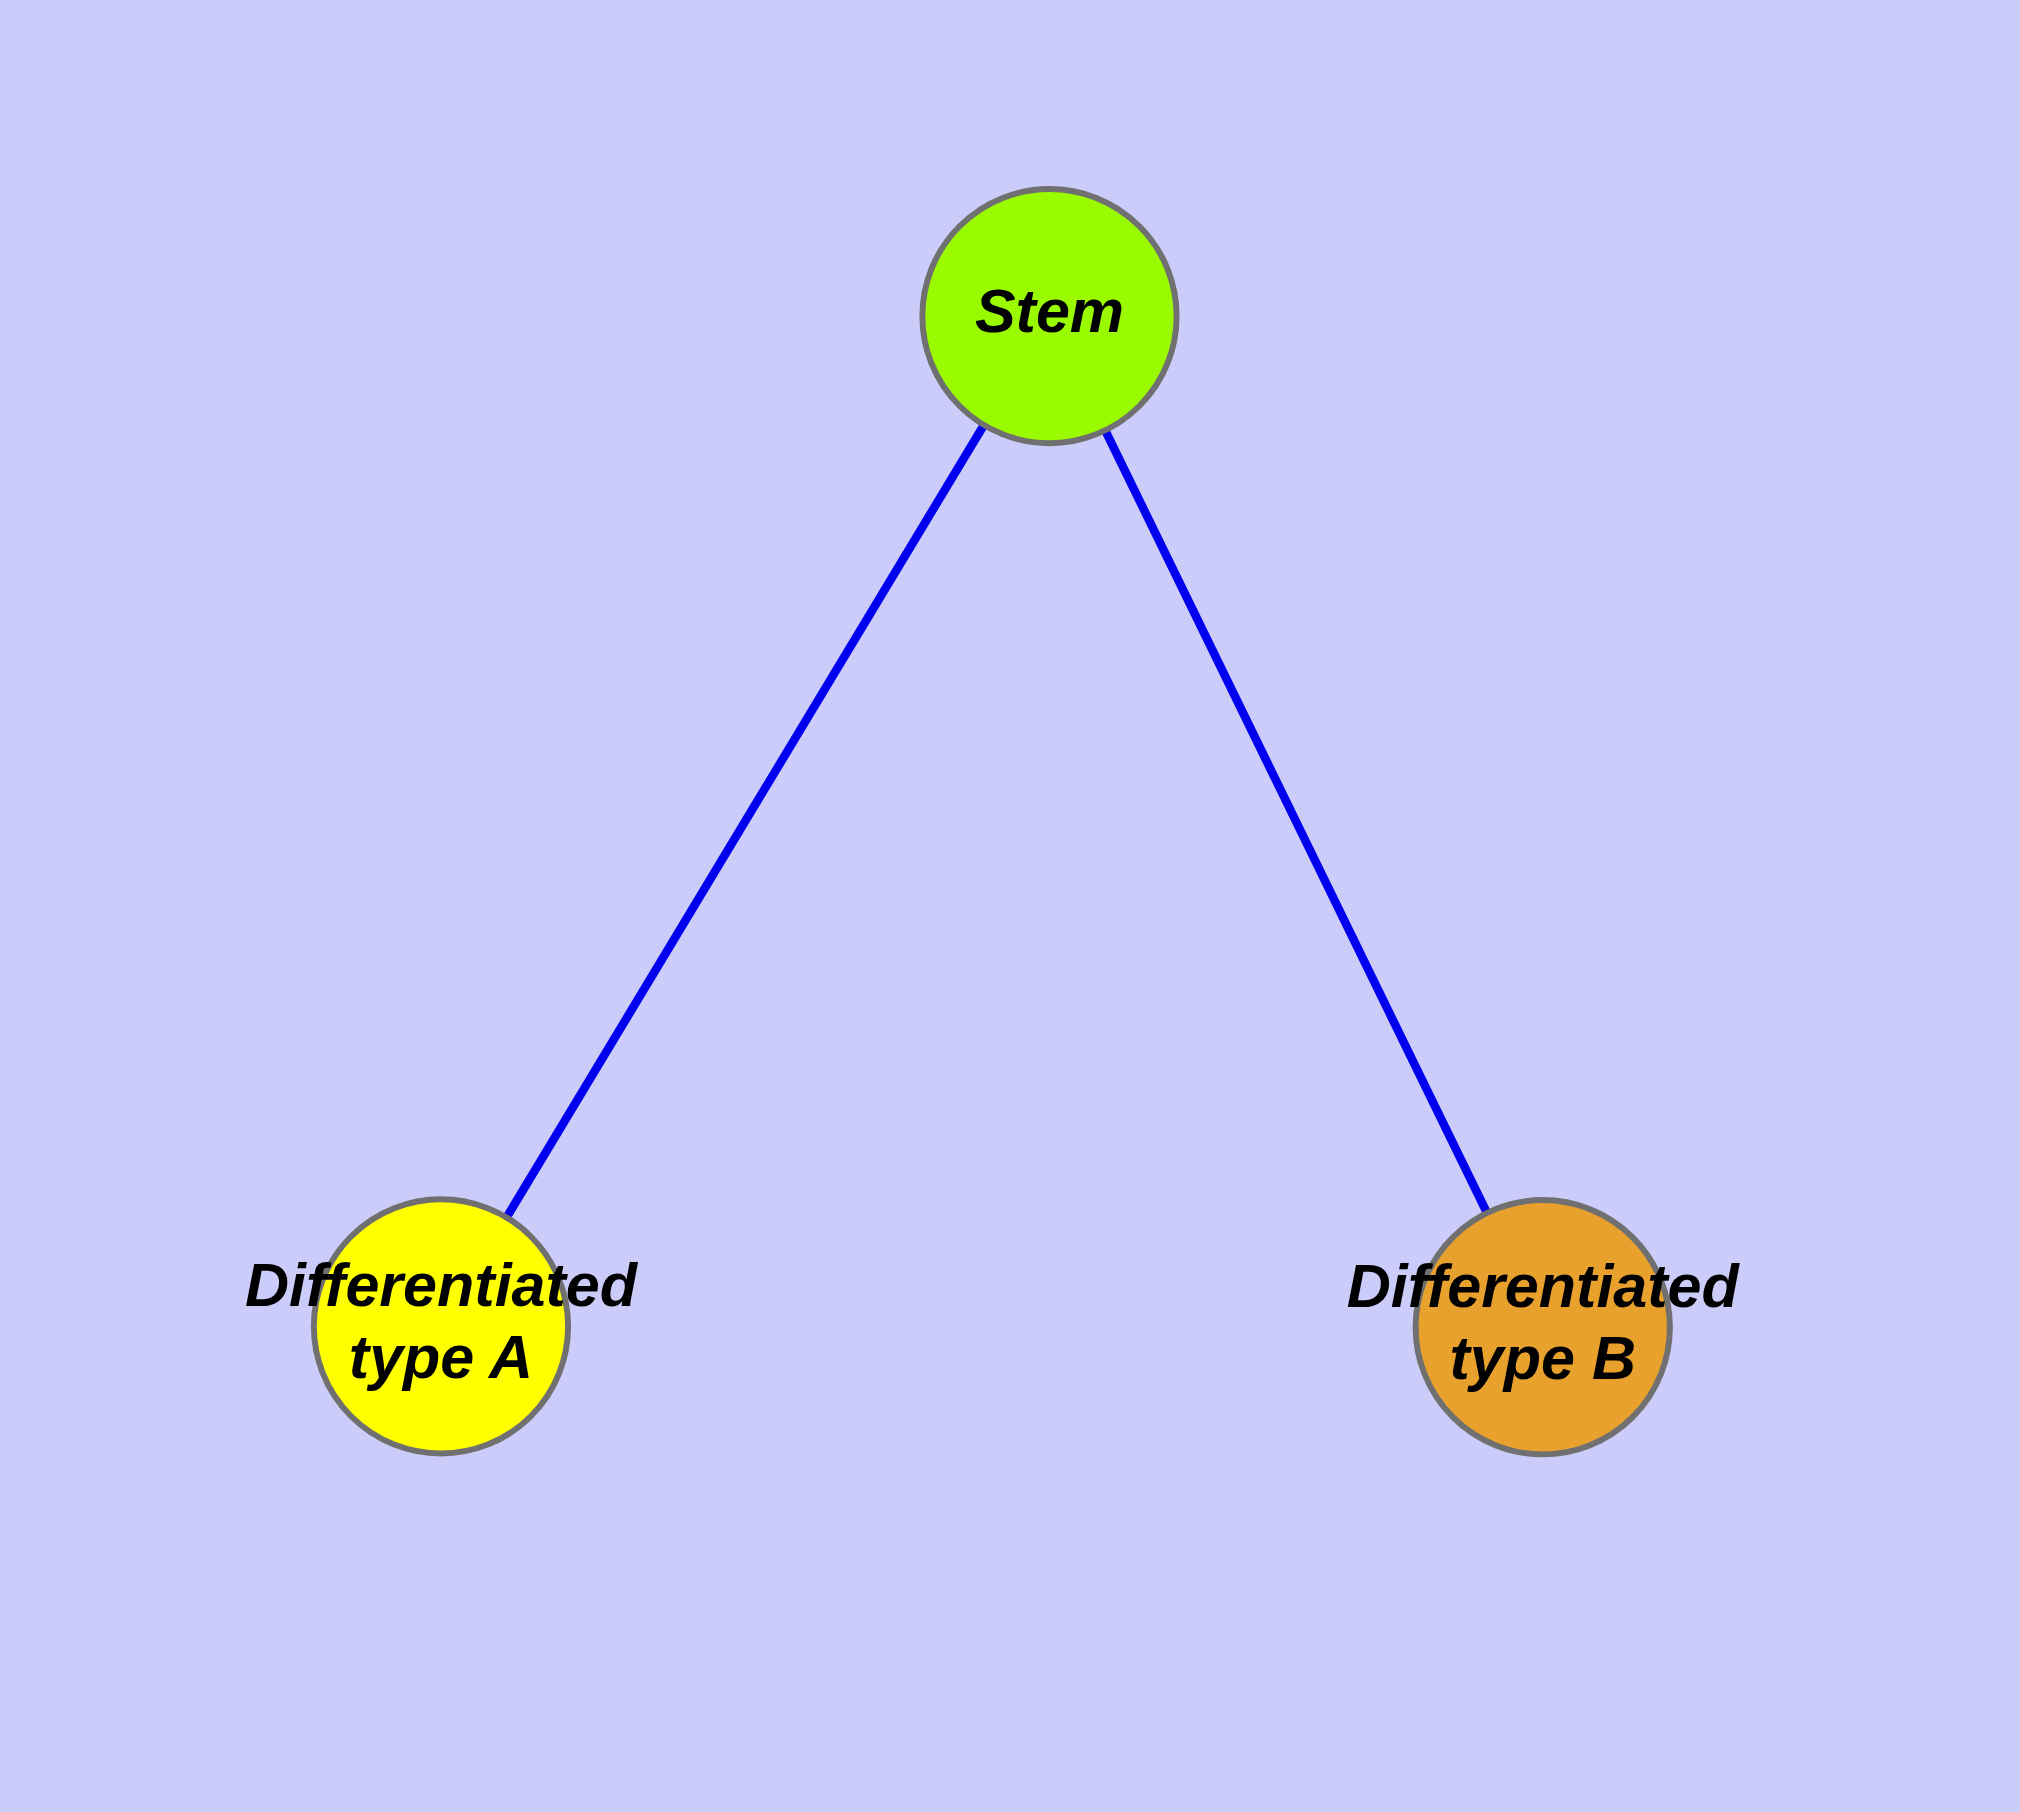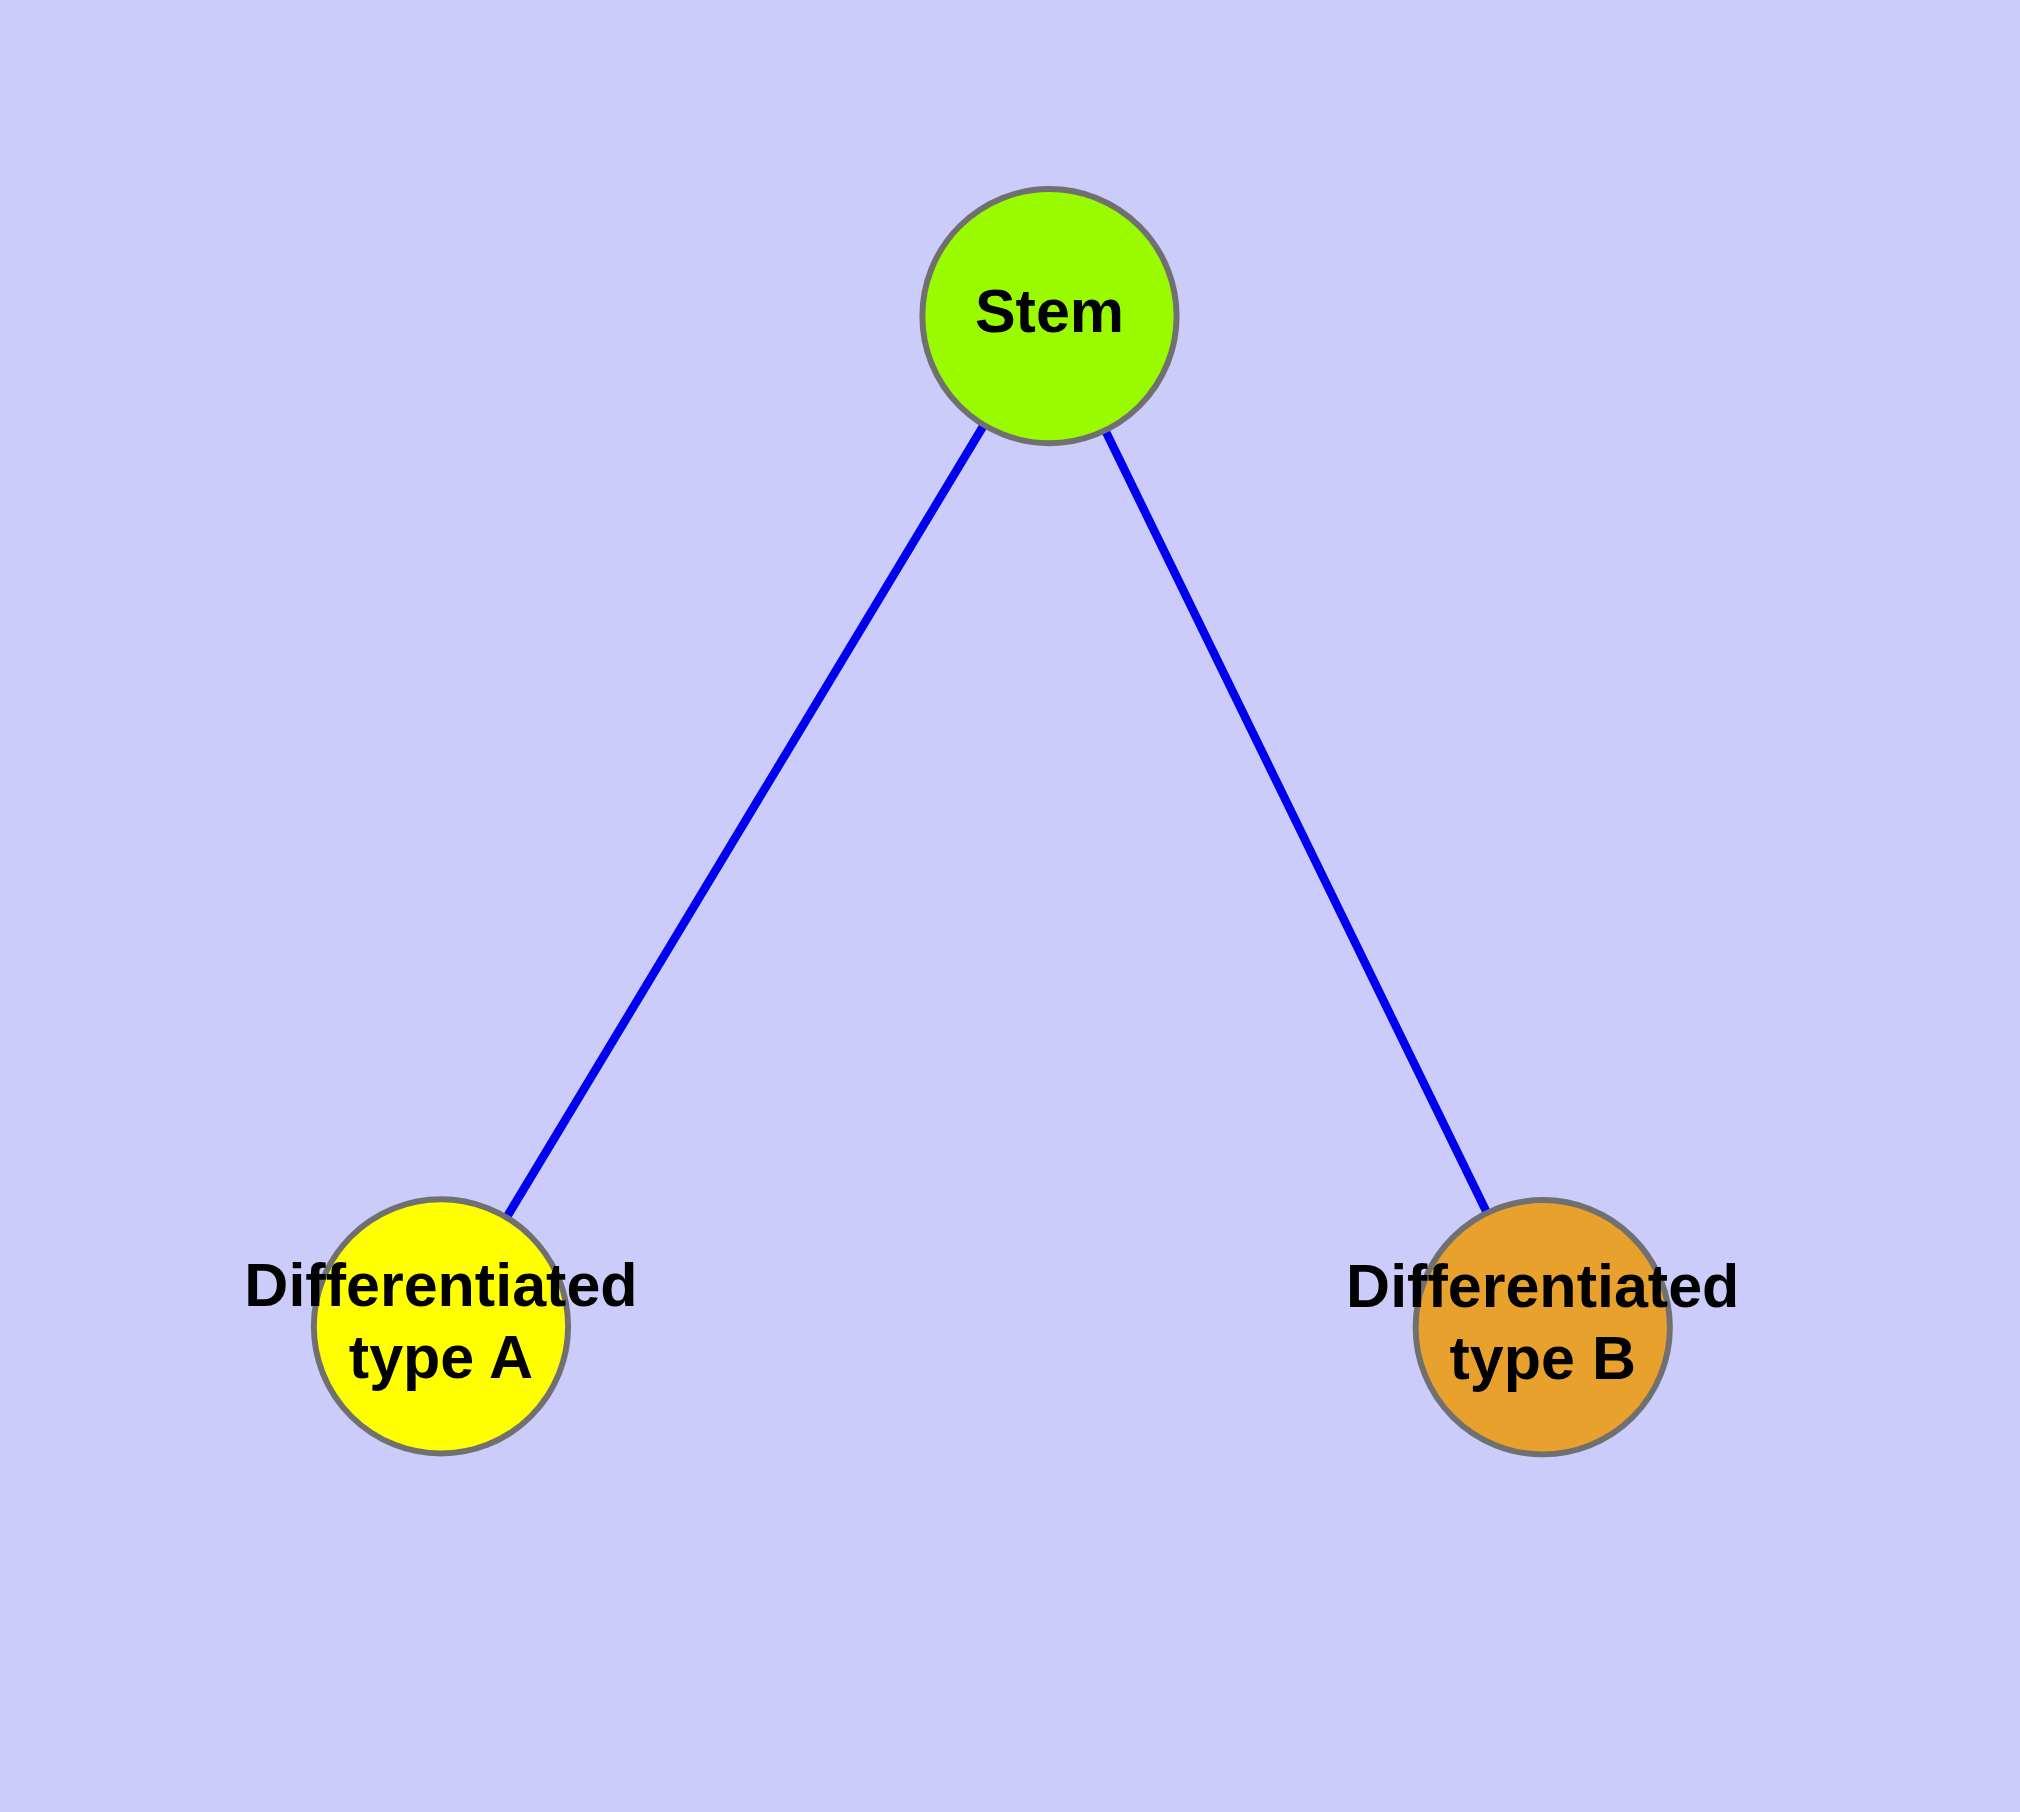--- a/index.html
+++ b/index.html
@@ -28,21 +28,21 @@
     font-weight: bold;
     fill: #000000;
     text-anchor: middle;
     dominant-baseline: middle;
     white-space: pre;
   }
 </style>
 </head>
 <body>
 
-<div id="canvas" style="width: 2021px; height: 1812px; background: rgb(204, 204, 250);">
+<div id="canvas" style="width: 2021px; height: 1812px; background: rgb(204, 204, 250); font-style: italic;">
   <svg id="graph-svg" viewBox="0 0 2384 2138" xmlns="http://www.w3.org/2000/svg" style="width: 2021px; height: 1812px;">
     <rect id="bg-rect" x="0" y="0" width="2384" height="2138" fill="#ccccfa"></rect>
     <g id="edges-layer">
         <line x1="1160.6038224928504" y1="501.49058995615906" x2="597.3961775071496" y2="1436.509410043841" stroke="#0000ee" stroke-width="10" stroke-linecap="butt"></line>
         <line x1="1303.767997569573" y1="507.8130946743996" x2="1754.232002430427" y2="1431.1869053256005" stroke="#0000ee" stroke-width="10" stroke-linecap="butt"></line>
       </g>
     <g id="nodes-layer">
         <circle cx="1238" cy="373" r="150" fill="#9afa00" stroke="#707070" stroke-width="7"></circle>
         <circle cx="520" cy="1565" r="150" fill="#ffff00" stroke="#707070" stroke-width="7"></circle>
         <circle cx="1820" cy="1566" r="150" fill="#e8a12c" stroke="#707070" stroke-width="7"></circle>

